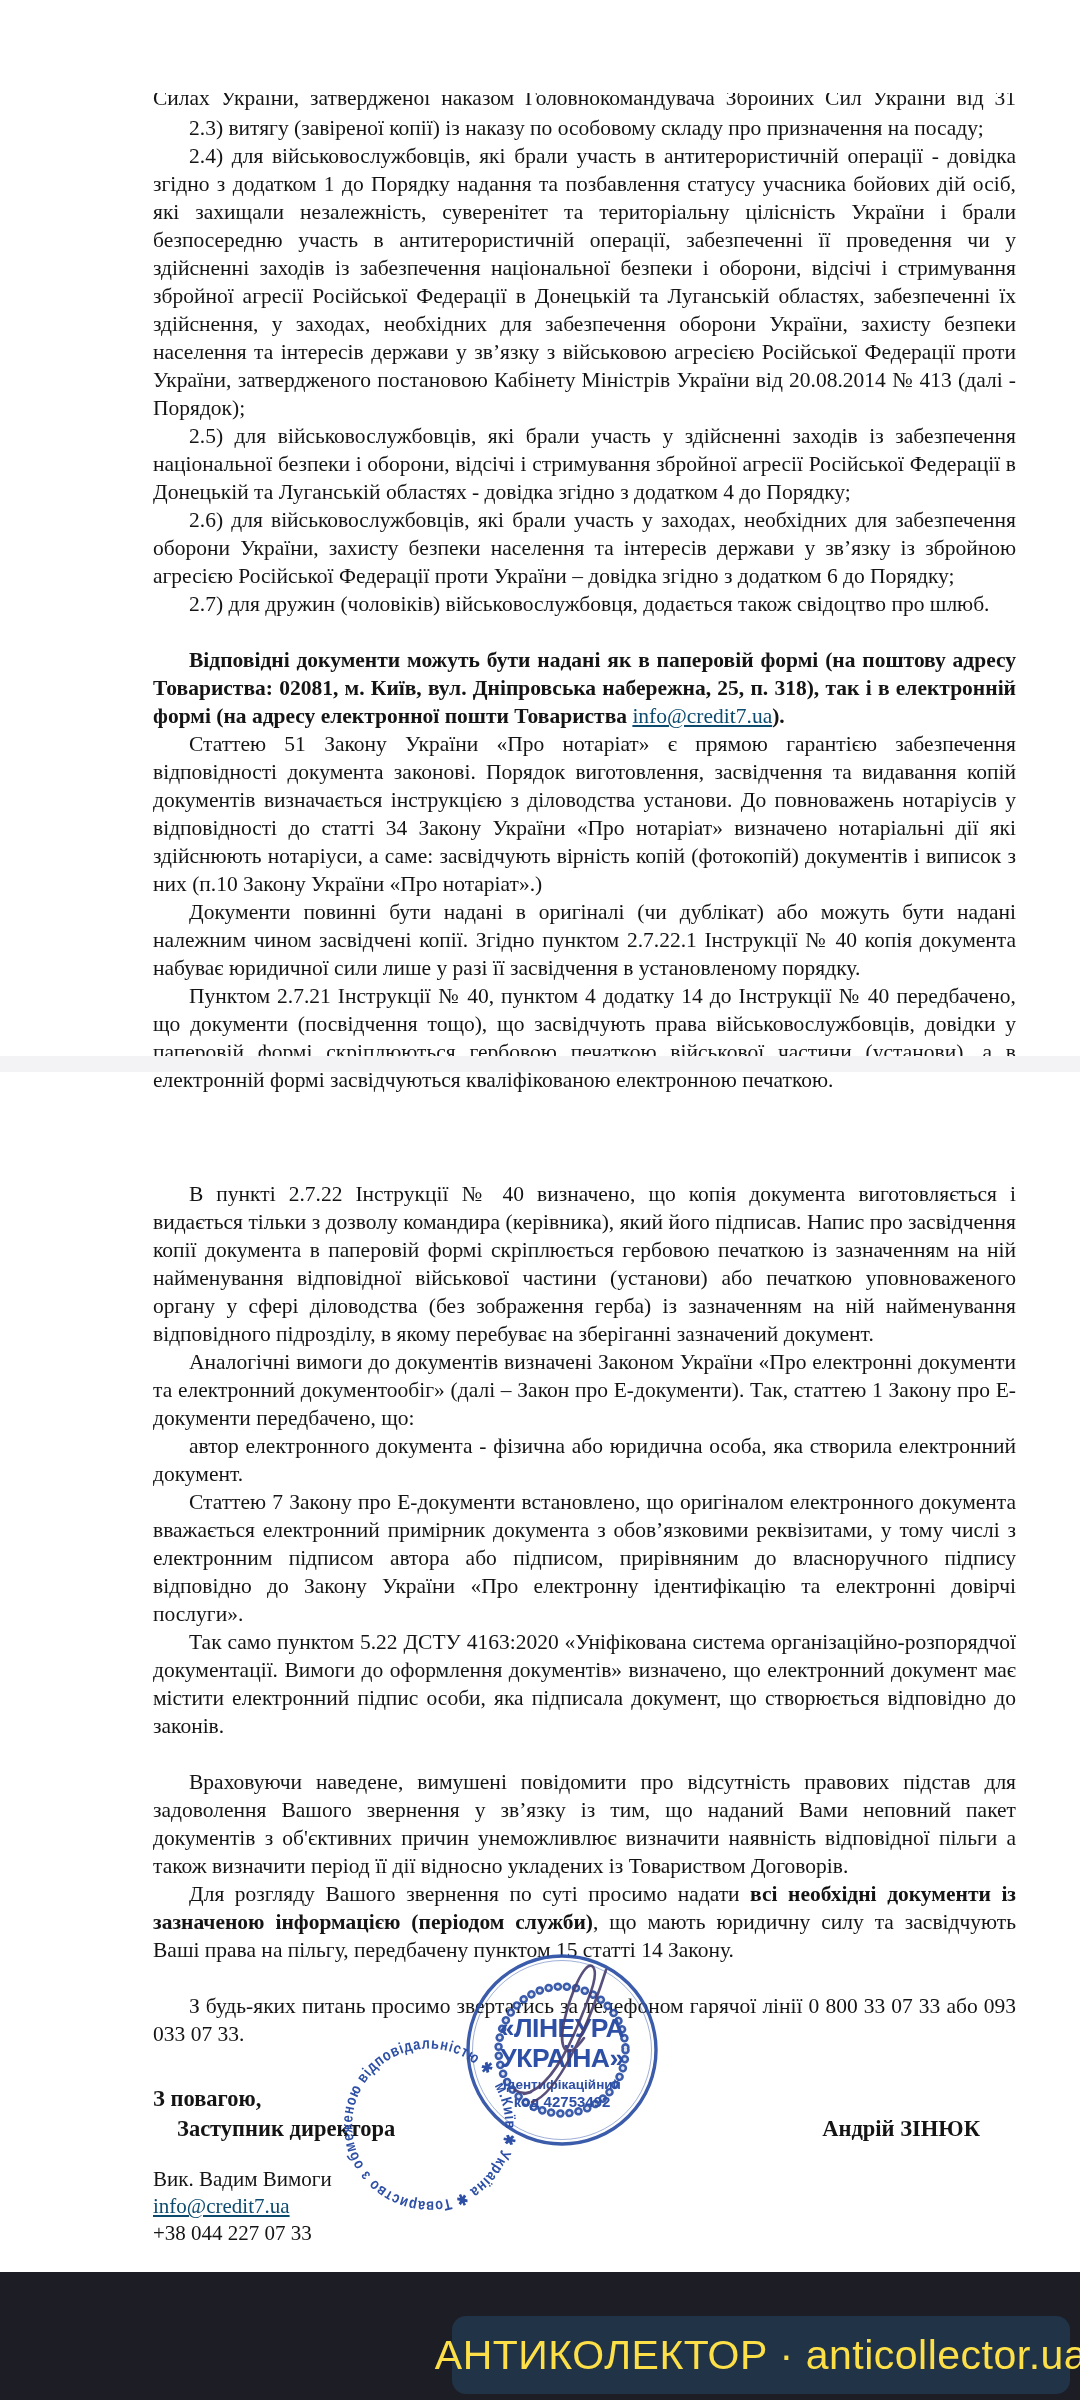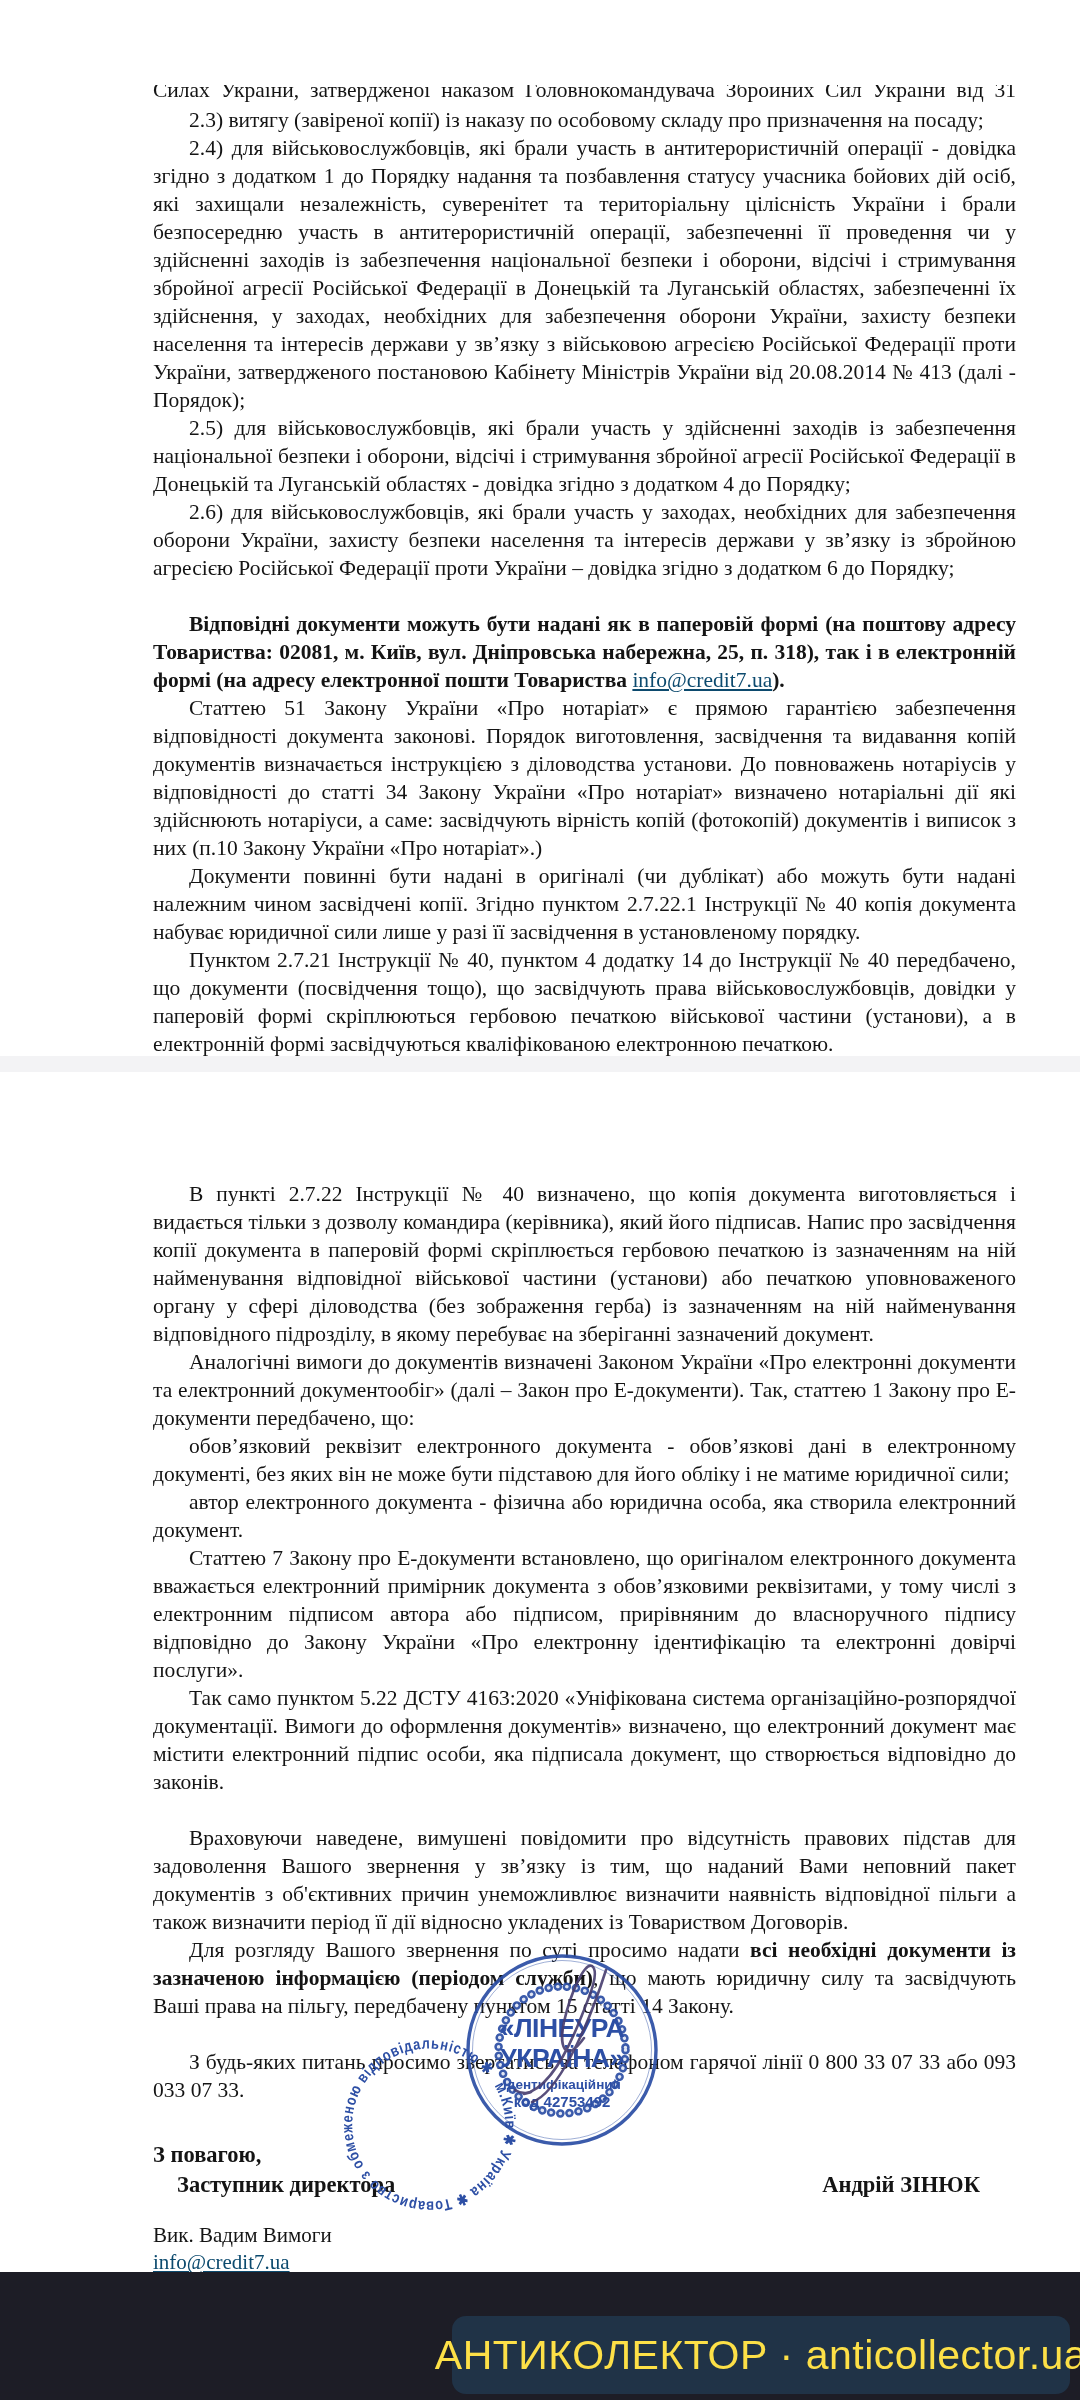--- a/index.html
+++ b/index.html
@@ -1,21 +1,21 @@
 <!DOCTYPE html>
 <html><head>
 <meta charset="utf-8">
 <style>
   html,body{margin:0;padding:0;background:#ffffff;}
   .screen{position:relative;width:1080px;height:2400px;background:#ffffff;overflow:hidden;
           font-family:"Liberation Serif", serif;color:#141414;}
 
   
   .page{position:absolute;left:153px;width:863px;}
-  .page1{top:85px;}
+  .page1{top:93px;}
   .page2{top:1180px;}
 
   .clip{height:21px;overflow:hidden;}
   .clip .para{margin-top:-9px;text-align-last:justify;}
 
   .para{margin:0;font-size:21.5px;line-height:28px;text-align:justify;color:#141414;}
   .para.indent{text-indent:36px;}
   .b{font-weight:bold;}
   a.email-link{color:#0c4a6e;text-decoration:underline;font-weight:normal;cursor:pointer;}
 
@@ -48,35 +48,35 @@
 
   <div class="page page1">
     <div class="clip">
       <p class="para">Силах України, затвердженої наказом Головнокомандувача Збройних Сил України від 31</p>
     </div>
     <div id="page1-paras">
         <p class="para indent"><span>2.3) витягу (завіреної копії) із наказу по особовому складу про призначення на посаду;</span></p>
         <p class="para indent"><span>2.4) для військовослужбовців, які брали участь в антитерористичній операції - довідка згідно з додатком 1 до Порядку надання та позбавлення статусу учасника бойових дій осіб, які захищали незалежність, суверенітет та територіальну цілісність України і брали безпосередню участь в антитерористичній операції, забезпеченні її проведення чи у здійсненні заходів із забезпечення національної безпеки і оборони, відсічі і стримування збройної агресії Російської Федерації в Донецькій та Луганській областях, забезпеченні їх здійснення, у заходах, необхідних для забезпечення оборони України, захисту безпеки населення та інтересів держави у зв’язку з військовою агресією Російської Федерації проти України, затвердженого постановою Кабінету Міністрів України від 20.08.2014 № 413 (далі - Порядок);</span></p>
         <p class="para indent"><span>2.5) для військовослужбовців, які брали участь у здійсненні заходів із забезпечення національної безпеки і оборони, відсічі і стримування збройної агресії Російської Федерації в Донецькій та Луганській областях - довідка згідно з додатком 4 до Порядку;</span></p>
         <p class="para indent"><span>2.6) для військовослужбовців, які брали участь у заходах, необхідних для забезпечення оборони України, захисту безпеки населення та інтересів держави у зв’язку із збройною агресією Російської Федерації проти України – довідка згідно з додатком 6 до Порядку;</span></p>
+        <p class="para indent"><span>2.7) для дружин (чоловіків) військовослужбовця, додається також свідоцтво про шлюб.</span></p>
         <div class="spacer" style="height: 28px;"></div>
         <p class="para indent"><span class="b">Відповідні документи можуть бути надані як в паперовій формі (на поштову адресу Товариства: 02081, м. Київ, вул. Дніпровська набережна, 25, п. 318), так і в електронній формі (на адресу електронної пошти Товариства </span><a class="email-link">info@credit7.ua</a><span class="b">).</span></p>
         <p class="para indent"><span>Статтею 51 Закону України «Про нотаріат» є прямою гарантією забезпечення відповідності документа законові. Порядок виготовлення, засвідчення та видавання копій документів визначається інструкцією з діловодства установи. До повноважень нотаріусів у відповідності до статті 34 Закону України «Про нотаріат» визначено нотаріальні дії які здійснюють нотаріуси, а саме: засвідчують вірність копій (фотокопій) документів і виписок з них (п.10 Закону України «Про нотаріат».)</span></p>
         <p class="para indent"><span>Документи повинні бути надані в оригіналі (чи дублікат) або можуть бути надані належним чином засвідчені копії. Згідно пунктом 2.7.22.1 Інструкції № 40 копія документа набуває юридичної сили лише у разі її засвідчення в установленому порядку.</span></p>
         <p class="para indent"><span>Пунктом 2.7.21 Інструкції № 40, пунктом 4 додатку 14 до Інструкції № 40 передбачено, що документи (посвідчення тощо), що засвідчують права військовослужбовців, довідки у паперовій формі скріплюються гербовою печаткою військової частини (установи), а в електронній формі засвідчуються кваліфікованою електронною печаткою.</span></p>
       </div>
   </div>
 
   <div class="page-divider"></div>
 
   <div class="page page2">
     <div id="page2-paras">
         <p class="para indent"><span>В пункті 2.7.22 Інструкції № 40 визначено, що копія документа виготовляється і видається тільки з дозволу командира (керівника), який його підписав. Напис про засвідчення копії документа в паперовій формі скріплюється гербовою печаткою із зазначенням на ній найменування відповідної військової частини (установи) або печаткою уповноваженого органу у сфері діловодства (без зображення герба) із зазначенням на ній найменування відповідного підрозділу, в якому перебуває на зберіганні зазначений документ.</span></p>
         <p class="para indent"><span>Аналогічні вимоги до документів визначені Законом України «Про електронні документи та електронний документообіг» (далі – Закон про Е-документи). Так, статтею 1 Закону про Е-документи передбачено, що:</span></p>
-        <p class="para indent"><span>обов’язковий реквізит електронного документа - обов’язкові дані в електронному документі, без яких він не може бути підставою для його обліку і не матиме юридичної сили;</span></p>
         <p class="para indent"><span>автор електронного документа - фізична або юридична особа, яка створила електронний документ.</span></p>
         <p class="para indent"><span>Статтею 7 Закону про Е-документи встановлено, що оригіналом електронного документа вважається електронний примірник документа з обов’язковими реквізитами, у тому числі з електронним підписом автора або підписом, прирівняним до власноручного підпису відповідно до Закону України «Про електронну ідентифікацію та електронні довірчі послуги».</span></p>
         <p class="para indent"><span>Так само пунктом 5.22 ДСТУ 4163:2020 «Уніфікована система організаційно-розпорядчої документації. Вимоги до оформлення документів» визначено, що електронний документ має містити електронний підпис особи, яка підписала документ, що створюється відповідно до законів.</span></p>
         <div class="spacer" style="height: 28px;"></div>
         <p class="para indent"><span>Враховуючи наведене, вимушені повідомити про відсутність правових підстав для задоволення Вашого звернення у зв’язку із тим, що наданий Вами неповний пакет документів з об'єктивних причин унеможливлює визначити наявність відповідної пільги а також визначити період її дії відносно укладених із Товариством Договорів.</span></p>
         <p class="para indent"><span>Для розгляду Вашого звернення по суті просимо надати </span><span class="b">всі необхідні документи із зазначеною інформацією (періодом служби)</span><span>, що мають юридичну силу та засвідчують Ваші права на пільгу, передбачену пунктом 15 статті 14 Закону.</span></p>
         <div class="spacer" style="height: 28px;"></div>
         <p class="para indent"><span>З будь-яких питань просимо звертатись за телефоном гарячої лінії 0 800 33 07 33 або 093 033 07 33.</span></p>
       </div>
 

